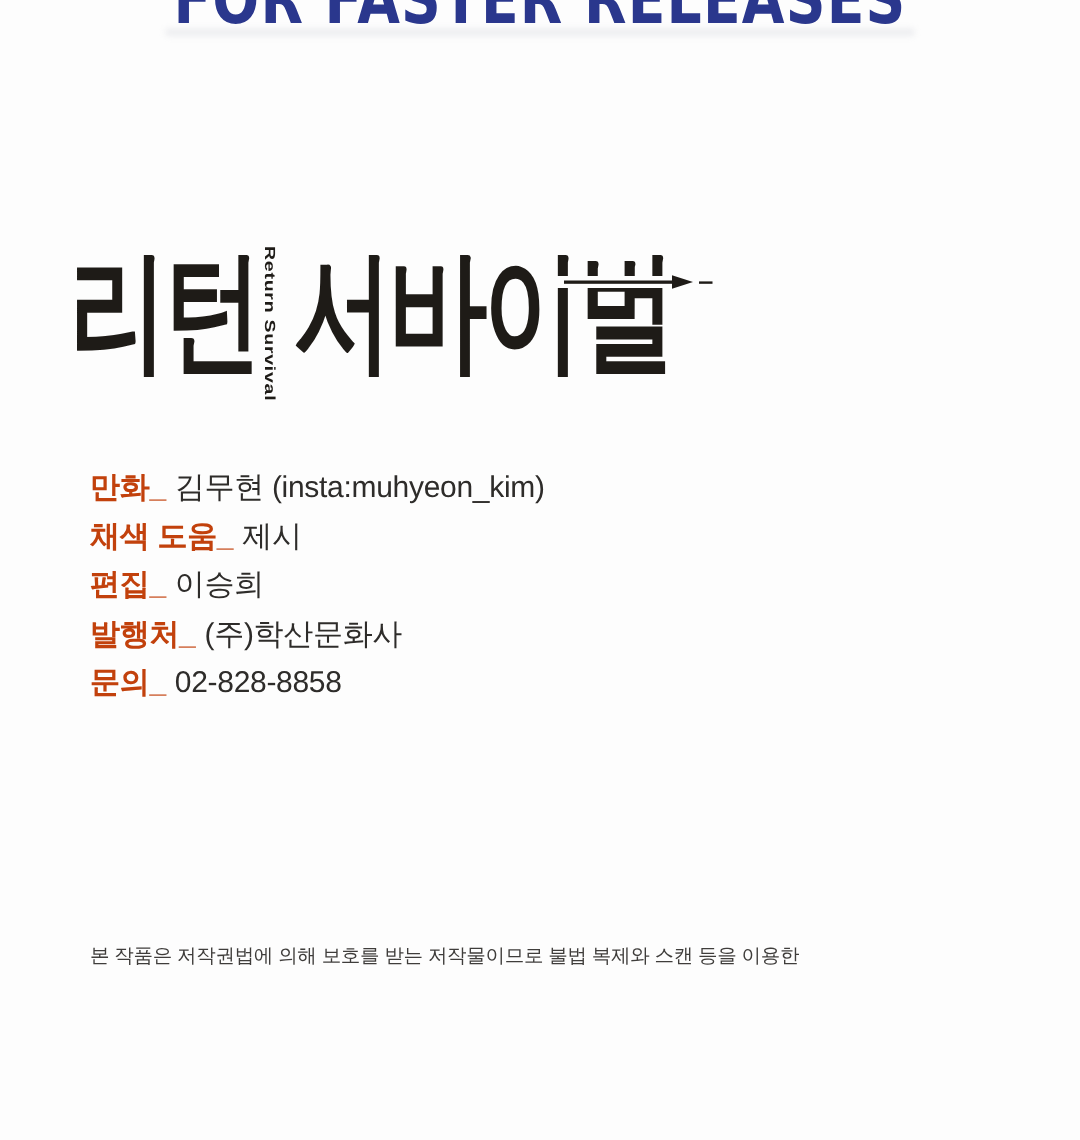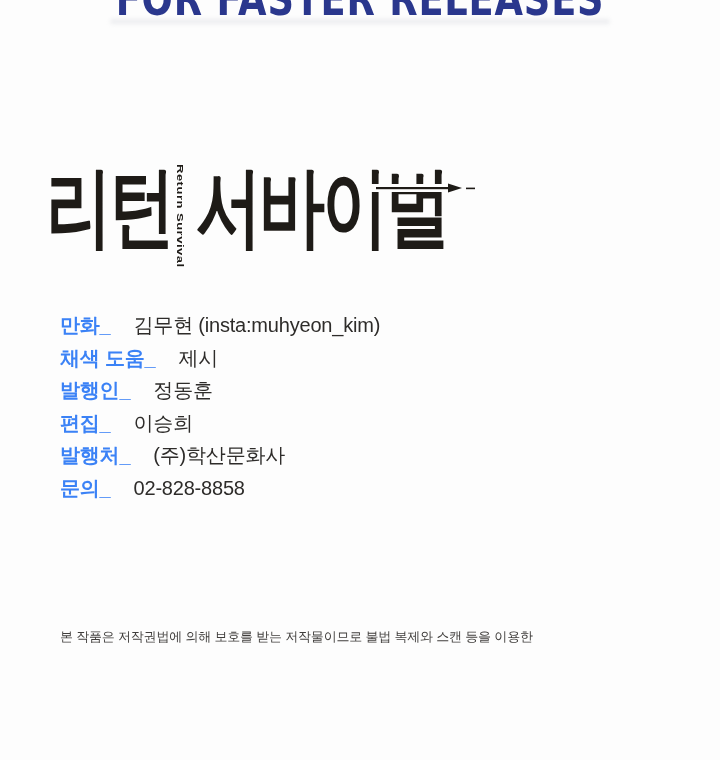--- a/index.html
+++ b/index.html
@@ -48,22 +48,22 @@
     letter-spacing:.5px;color:#1e1b17;white-space:nowrap;
   }
   .logo-arrow{position:absolute;left:320px;top:180px;z-index:3;}
 
   
   .credits{
     position:absolute;left:60px;top:309px;
     font-size:20px;line-height:32.6px;color:#2e2c2a;
     letter-spacing:-0.2px;white-space:nowrap;
   }
-  .credit-label{font-weight:700;color:#3b82f6;}
-  .credit-value{margin-left:23px;font-weight:400;}
+  .credit-label{font-weight:700;color:#c2410c;}
+  .credit-value{margin-left:6px;font-weight:400;}
 
   
   .disclaimer{
     position:absolute;left:60px;top:621px;
     font-size:13px;line-height:31px;color:#3f3d3b;
     letter-spacing:-0.2px;white-space:nowrap;
   }
 </style>
 </head>
 <body>
@@ -88,23 +88,20 @@
   </svg>
 
   <div class="credits">
     <div class="credit-row">
       <span class="credit-label">만화_</span><span class="credit-value">김무현 (insta:muhyeon_kim)</span>
     </div>
     <div class="credit-row">
       <span class="credit-label">채색 도움_</span><span class="credit-value">제시</span>
     </div>
     <div class="credit-row">
-      <span class="credit-label">발행인_</span><span class="credit-value">정동훈</span>
-    </div>
-    <div class="credit-row">
       <span class="credit-label">편집_</span><span class="credit-value">이승희</span>
     </div>
     <div class="credit-row">
       <span class="credit-label">발행처_</span><span class="credit-value">(주)학산문화사</span>
     </div>
     <div class="credit-row">
       <span class="credit-label">문의_</span><span class="credit-value">02-828-8858</span>
     </div>
   </div>
 

